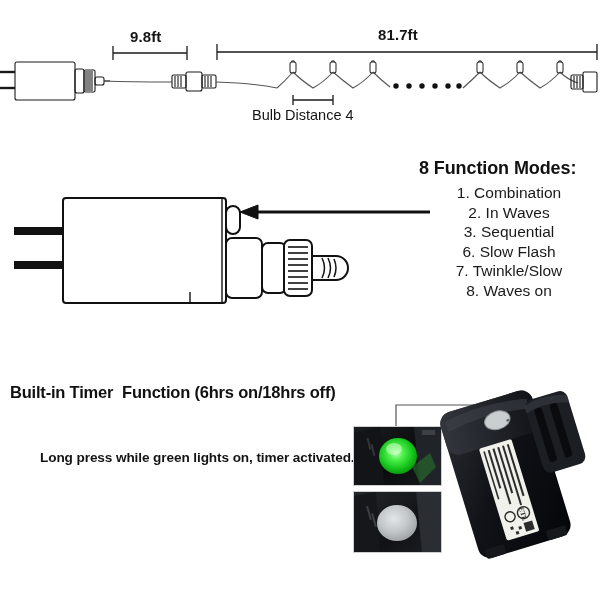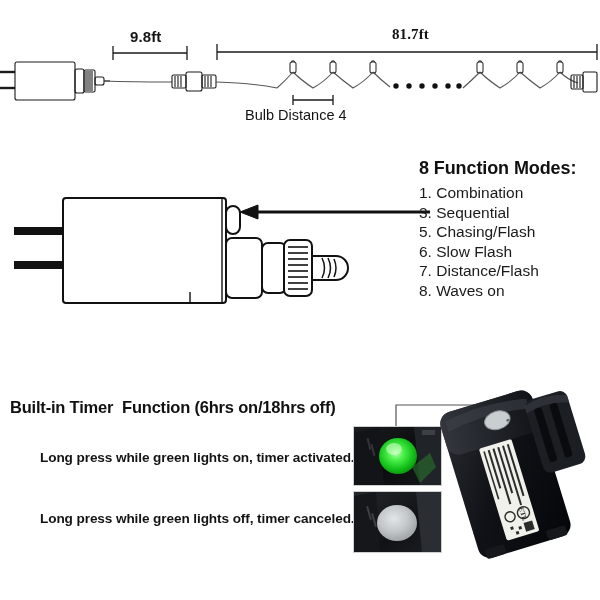--- a/index.html
+++ b/index.html
@@ -19,28 +19,28 @@
   .bulb-dist-label{
     position:absolute;font-size:14.5px;font-weight:500;color:#141414;white-space:nowrap;
   }
   .modes{
     position:absolute;left:419px;top:158px;width:180px;
   }
   .modes-title{
     font-size:18px;font-weight:bold;color:#111;margin:0 12px 4px 0;letter-spacing:-.1px;
     white-space:nowrap;
   }
-  .modes ol{margin:0;padding:0;list-style:none;}
+  .modes ol{margin:0;padding:0;list-style:none;text-align:center;}
   .modes li{
     font-size:15.5px;line-height:19.6px;color:#1a1a1a;white-space:nowrap;
   }
   .modes li .num{display:inline-block;}
 
   .timer-title{
-    position:absolute;left:10px;top:398px;font-size:16.5px;font-weight:bold;
+    position:absolute;left:10px;top:383px;font-size:16.5px;font-weight:bold;
     color:#111;white-space:pre;letter-spacing:-.2px;
   }
   .timer-line{
     position:absolute;font-size:13.6px;font-weight:bold;color:#141414;white-space:nowrap;
     letter-spacing:-.1px;
     margin-left:29px;
   }
   .timer-line.a{left:11px;top:450px;}
   .timer-line.b{left:11px;top:511px;}
 
@@ -157,22 +157,22 @@
         <rect x="571" y="75" width="12" height="14" rx="1.5"></rect>
         <line x1="574" y1="76" x2="574" y2="88"></line>
         <line x1="577" y1="76" x2="577" y2="88"></line>
         <line x1="580" y1="76" x2="580" y2="88"></line>
         <rect x="583" y="72" width="14" height="20" rx="1.5"></rect>
       </g>
     </g>
   </svg>
 
   <div class="dim-label" style="left:130px;top:28px;">9.8ft</div>
-  <div class="dim-label" style="left:392px;top:26px;font-family:Liberation Serif, serif;">81.7ft</div>
-  <div class="bulb-dist-label" style="left:245px;top:107px;">Bulb Distance 4</div>
+  <div class="dim-label" style="left:378px;top:26px;">81.7ft</div>
+  <div class="bulb-dist-label" style="left:252px;top:107px;">Bulb Distance 4</div>
 
   <svg class="layer" viewBox="0 0 600 600" aria-hidden="true">
     <g stroke="#111" fill="#fff" stroke-width="2">
 
       <g stroke="#111" fill="#111">
         <rect x="15" y="228" width="50" height="6"></rect>
         <rect x="15" y="262" width="50" height="6"></rect>
       </g>
 
       <rect x="63" y="198" width="163" height="105" rx="3"></rect>
@@ -213,45 +213,44 @@
   </svg>
 
   <div class="modes">
     <div class="modes-title">8 Function Modes:</div>
     <ol>
       <li>
         <span class="num">1.</span>
         <span>Combination</span>
       </li>
       <li>
+        <span class="num">2.</span>
+        <span>In Waves</span>
+      </li>
+      <li>
         <span class="num">3.</span>
         <span>Sequential</span>
       </li>
       <li>
-        <span class="num">5.</span>
-        <span>Chasing/Flash</span>
-      </li>
-      <li>
         <span class="num">6.</span>
         <span>Slow Flash</span>
       </li>
       <li>
         <span class="num">7.</span>
-        <span>Distance/Flash</span>
+        <span>Twinkle/Slow</span>
       </li>
       <li>
         <span class="num">8.</span>
         <span>Waves on</span>
       </li>
     </ol>
   </div>
 
   <div class="timer-title">Built-in Timer  Function (6hrs on/18hrs off)</div>
   <div class="timer-line a">Long press while green lights on, timer activated.</div>
-  <div class="timer-line b">Long press while green lights off, timer canceled.</div>
 
   <svg class="layer" viewBox="0 0 600 600" aria-hidden="true">
     <g stroke="#555" fill="none" stroke-width="1.2">
       <path d="M396 426 L396 405 L506 405"></path>
     </g>
   </svg>
 
   <div class="photo photo-green">
     <svg viewBox="0 0 87 58" width="87" height="58" aria-hidden="true">
       <defs>

